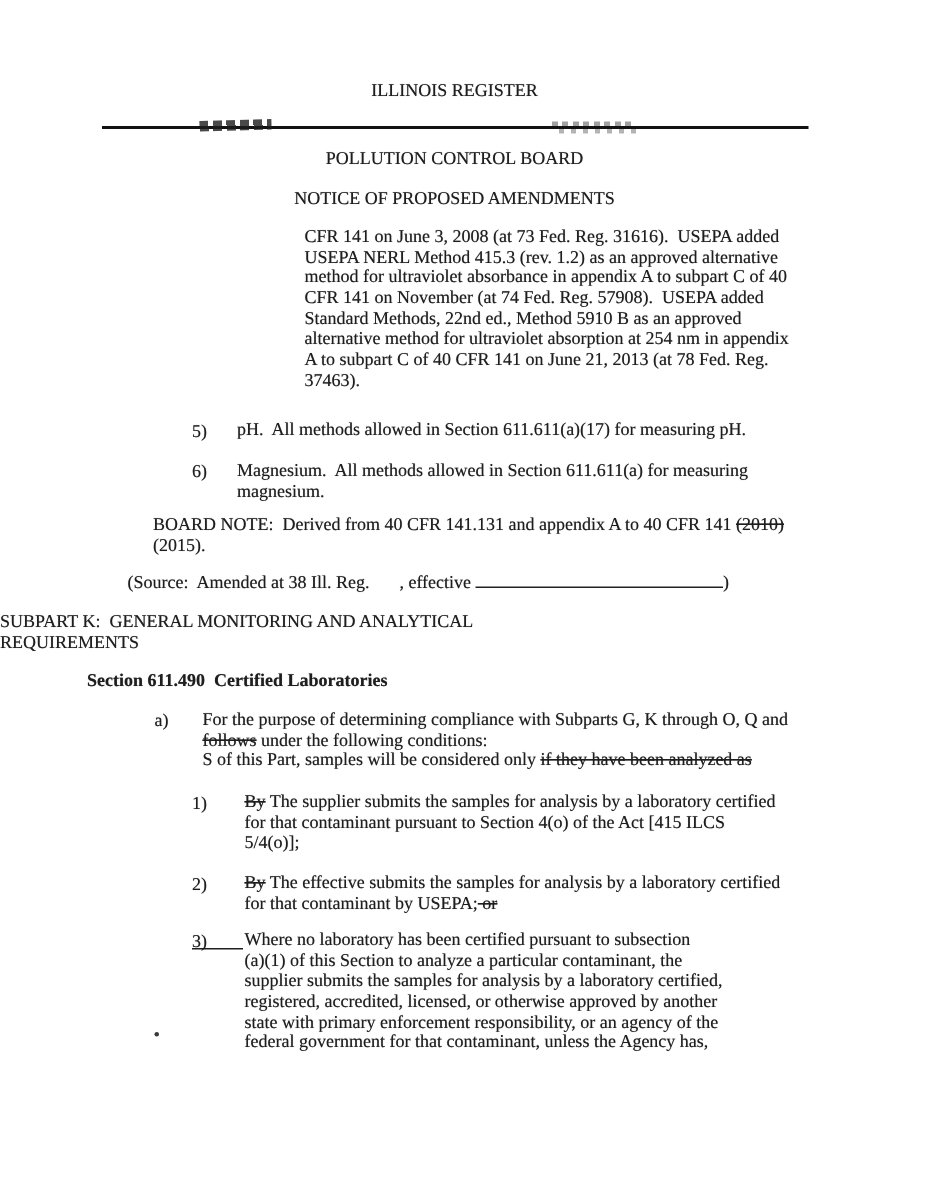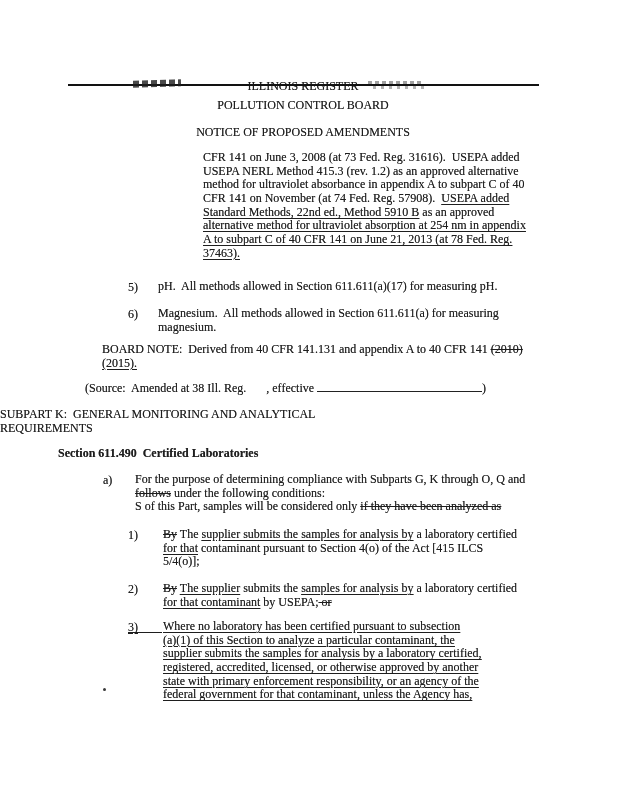--- a/index.html
+++ b/index.html
@@ -8,21 +8,21 @@
     width:618px;height:800px;
     background:#ffffff;
     font-family:"Liberation Serif", serif;
     font-size:12px;
     color:#1e1e1e;
     text-shadow:0 0 .5px rgba(0,0,0,.55);
     overflow:hidden;
   }
   .abs{position:absolute;}
   .centered{left:0;width:606px;text-align:center;}
-  .t-register{top:79px;}
+  .t-register{top:53px;}
   .t-board{top:98px;}
   .t-notice{top:125px;}
   .rule{top:84px;left:68px;width:471px;height:2px;background:#121212;}
   .smudge{position:absolute;}
   .smudge-left{
     left:65px;top:-4px;width:48px;height:7px;
     background:repeating-linear-gradient(90deg,#1c1c1c 0 6px,transparent 6px 9px);
     opacity:.8;transform:rotate(-1.5deg);
   }
   .smudge-right{
@@ -32,21 +32,21 @@
       repeating-linear-gradient(90deg,transparent 0 2px,#777 2px 5px,transparent 5px 8px);
     background-size:100% 3px,100% 3px;
     background-position:0 0,3px 5px;
     background-repeat:no-repeat;
     opacity:.55;
   }
   .block{position:absolute;}
   .block .label{position:absolute;left:0;top:0;white-space:pre;}
   .block .body{position:relative;}
   .line{white-space:pre;line-height:13.7px;height:13.7px;}
-  .u{text-decoration:underline;text-decoration-thickness:1px;text-underline-offset:1.5px;}
+  .u{text-decoration-thickness:1px;text-underline-offset:1.5px;}
   .s{text-decoration:line-through;text-decoration-thickness:1px;}
   .b{font-weight:700;}
   .gap{display:inline-block;width:20px;}
   .blank{display:inline-block;width:165px;height:11px;border-bottom:1.2px solid #222;}
   
   .blk-para-cfr{top:151px;left:203px;}
   .blk-item-5{top:280px;left:128px;} .blk-item-5 .body{margin-left:30px;}
   .blk-item-6{top:307px;left:128px;} .blk-item-6 .body{margin-left:30px;}
   .blk-board-note{top:343px;left:102px;}
   .blk-source-line{top:380px;left:85px;}
@@ -130,21 +130,21 @@
         <span class="label">1)</span>
         <div class="body">
           <div class="line"><span class="s">By</span><span> The </span><span class="u">supplier submits the samples for analysis by</span><span> a laboratory certified</span></div>
           <div class="line"><span class="u">for that</span><span> contaminant pursuant to Section 4(o) of the Act [415 ILCS</span></div>
           <div class="line"><span>5/4(o)];</span></div>
         </div>
       </div>
       <div class="block blk-item-2">
         <span class="label">2)</span>
         <div class="body">
-          <div class="line"><span class="s">By</span><span> </span><span class="u">The supplier</span><span> submits the </span><span class="u">samples for analysis by</span><span> a laboratory certified</span></div>
+          <div class="line"><span class="s">By</span><span> </span><span class="u">The effective</span><span> submits the </span><span class="u">samples for analysis by</span><span> a laboratory certified</span></div>
           <div class="line"><span class="u">for that contaminant</span><span> by USEPA;</span><span class="s"> or</span></div>
         </div>
       </div>
       <div class="block blk-item-3">
         <span class="label u">3)</span>
         <div class="body">
           <div class="line"><span class="u">Where no laboratory has been certified pursuant to subsection</span></div>
           <div class="line"><span class="u">(a)(1) of this Section to analyze a particular contaminant, the</span></div>
           <div class="line"><span class="u">supplier submits the samples for analysis by a laboratory certified,</span></div>
           <div class="line"><span class="u">registered, accredited, licensed, or otherwise approved by another</span></div>

